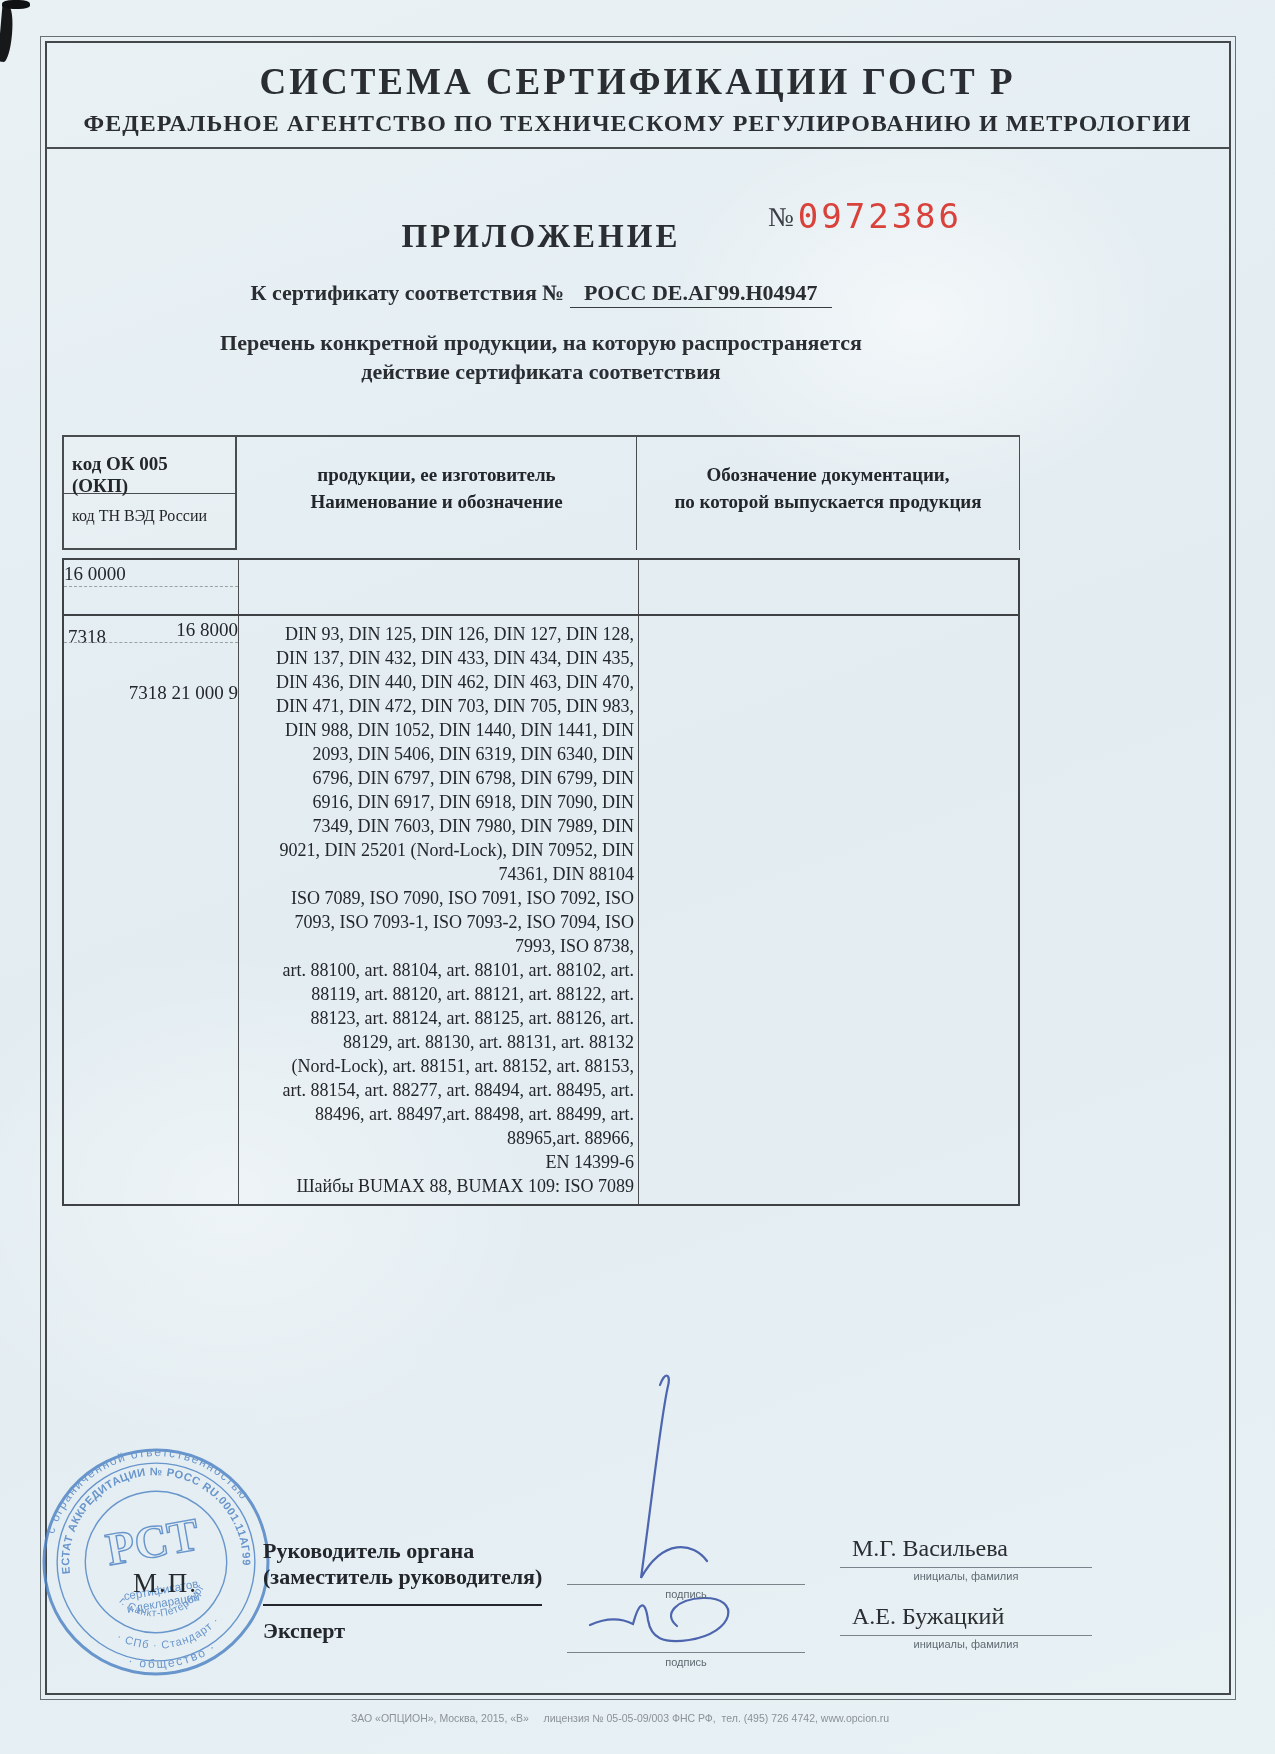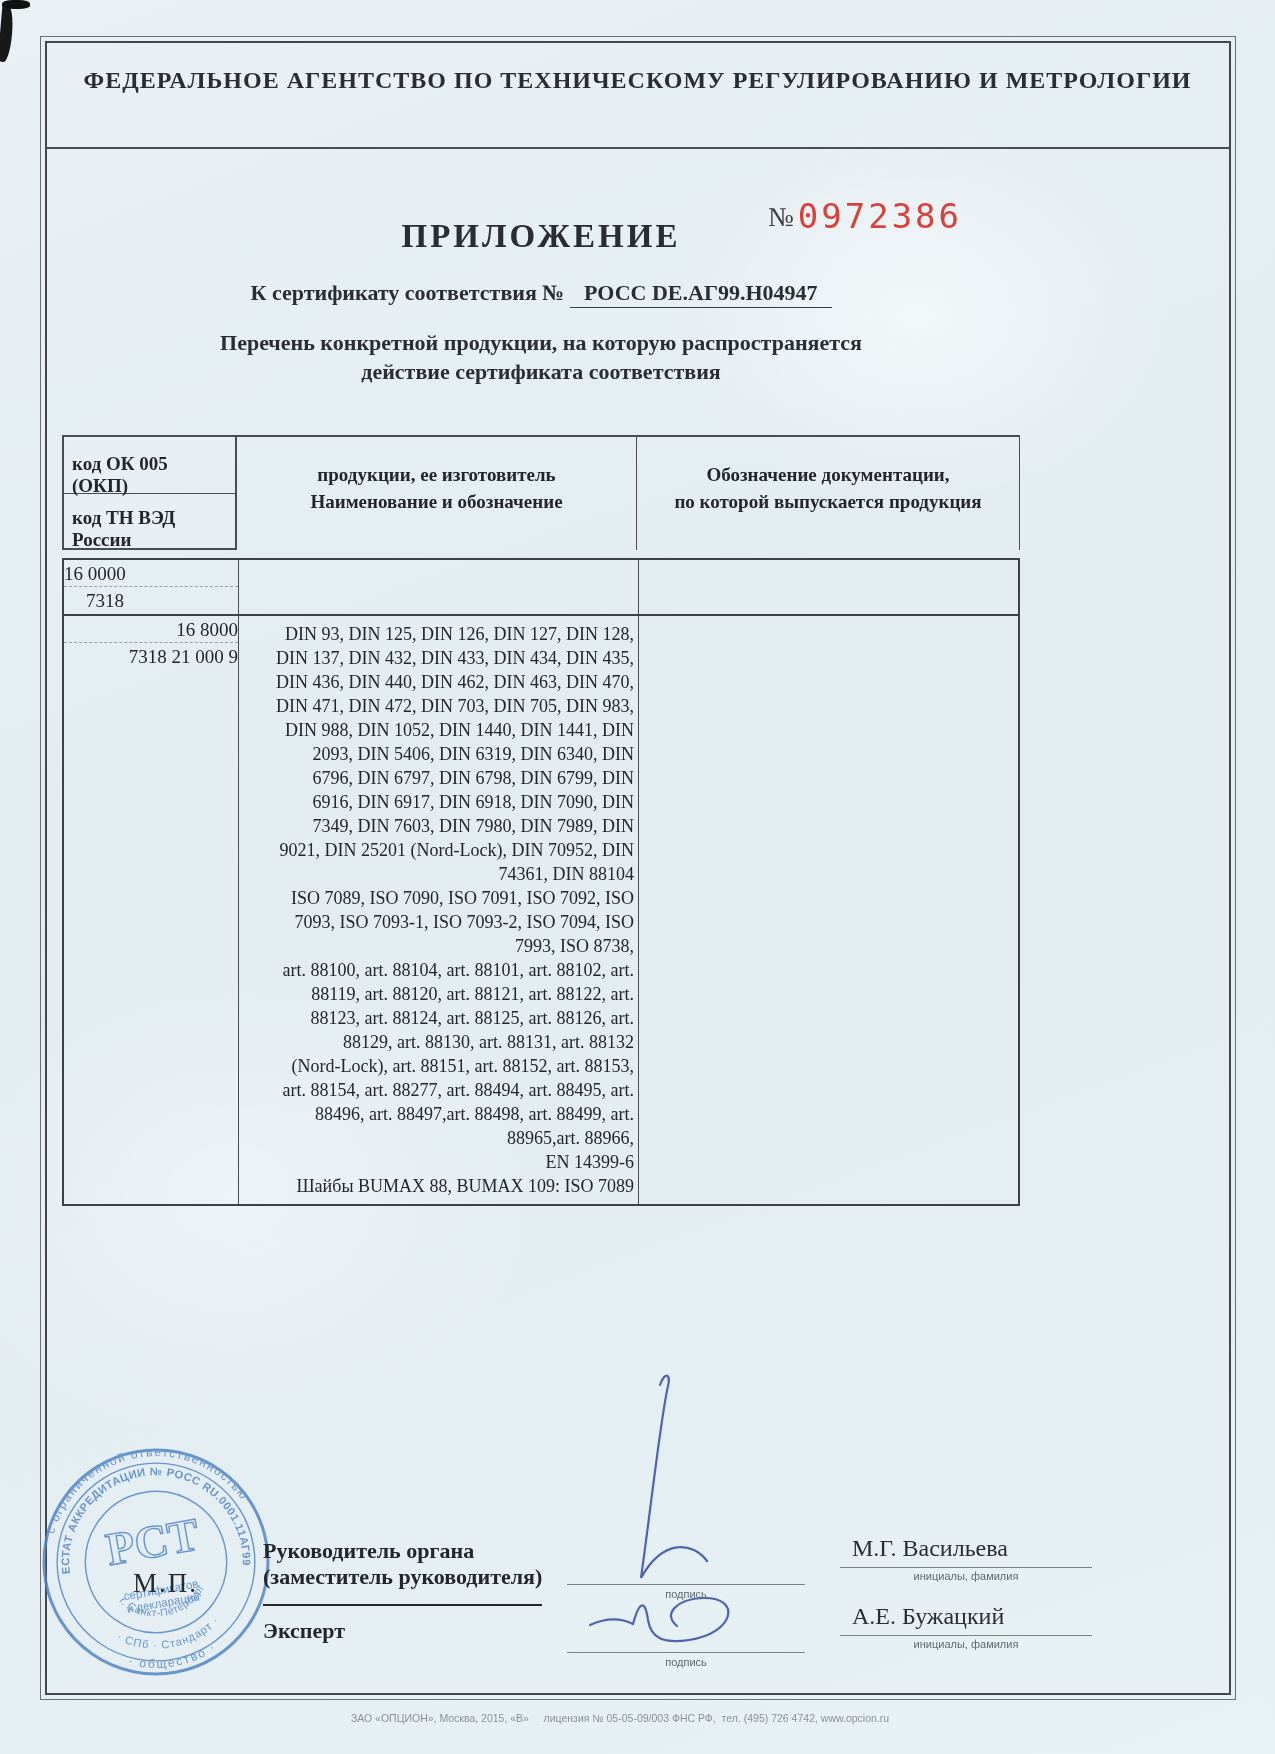--- a/index.html
+++ b/index.html
@@ -30,33 +30,33 @@
 
   .cert-line{position:absolute;left:62px;top:280px;width:958px;text-align:center;font-size:22px;font-weight:bold;color:#2a2d31;}
   .cert-num{border-bottom:1.5px solid #3a3d40;padding:0 14px 2px 14px;}
 
   .subtitle{position:absolute;left:62px;top:328px;width:958px;text-align:center;
     font-size:22px;font-weight:bold;line-height:29px;color:#2a2d31;}
 
   .thead{position:absolute;left:62px;top:435px;width:958px;height:113px;border-top:2px solid #4a4d50;box-sizing:border-box;}
   .th-col1{position:absolute;left:0;top:-2px;width:175px;height:115px;border:2px solid #4a4d50;box-sizing:border-box;background:rgba(255,255,255,.08);}
   .th-col1-top{height:57px;border-bottom:1.5px solid #4a4d50;box-sizing:border-box;padding:16px 16px 0 8px;font-size:19px;font-weight:bold;}
-  .th-col1-bot{padding:13px 0 0 8px;font-size:19px;font-weight:bold;}
+  .th-col1-bot{padding:13px 0 0 8px;font-size:16px;font-weight:normal;}
   .th-col2{position:absolute;left:175px;top:0;width:400px;height:113px;border-right:1.5px solid #4a4d50;box-sizing:border-box;
     text-align:center;padding-top:24px;font-size:19px;font-weight:bold;line-height:27px;}
   .th-col3{position:absolute;left:575px;top:0;width:383px;height:113px;border-right:1.5px solid #4a4d50;box-sizing:border-box;
     text-align:center;padding-top:24px;font-size:19px;font-weight:bold;line-height:27px;}
 
   .tbody{position:absolute;left:62px;top:558px;width:958px;border:2px solid #3f4245;box-sizing:border-box;}
   .trow{display:flex;}
   .trow1{height:54px;}
   .trow2{border-top:2px solid #3f4245;text-align:right;}
   .td-code{width:175px;flex:none;border-right:1.5px solid #4a4d50;box-sizing:border-box;font-size:19px;}
   .code-top{height:27px;line-height:27px;border-bottom:1px dashed #9aa0a4;box-sizing:border-box;}
-  .code-bot{height:27px;line-height:27px;padding-left:22px;}
+  .code-bot{height:27px;line-height:27px;padding-left:4px;margin-top:36px;}
   .td-name{width:400px;flex:none;border-right:1.5px solid #4a4d50;box-sizing:border-box;padding:6px 4px 6px 6px;}
   .td-doc{flex:1;}
   .pline{font-size:18px;line-height:24px;white-space:nowrap;}
 
   .stamp{position:absolute;left:40px;top:1446px;width:232px;height:232px;transform:rotate(-10deg);opacity:.82;}
   .mp-mark{position:absolute;left:133px;top:1568px;font-size:27px;letter-spacing:2px;color:#26292d;}
 
   .role1a{position:absolute;left:263px;top:1538px;font-size:22px;font-weight:bold;}
   .role1b{position:absolute;left:263px;top:1564px;font-size:22px;font-weight:bold;border-bottom:2px solid #23262a;padding-bottom:14px;}
   .role2{position:absolute;left:263px;top:1618px;font-size:22px;font-weight:bold;}
@@ -86,20 +86,21 @@
 
 <div class="page">
   <div class="scan-mark1"></div>
   <div class="scan-mark2"></div>
 
   <div class="frame">
     <div class="frame-inner"></div>
   </div>
 
   <div class="hdr">
+    <div class="hdr-line1">СИСТЕМА СЕРТИФИКАЦИИ ГОСТ Р</div>
     <div class="hdr-line2">ФЕДЕРАЛЬНОЕ АГЕНТСТВО ПО ТЕХНИЧЕСКОМУ РЕГУЛИРОВАНИЮ И МЕТРОЛОГИИ</div>
   </div>
   <div class="hdr-divider"></div>
 
   <div class="serial">
     <span class="serial-no">№</span>
     <span class="serial-digits">0972386</span>
   </div>
 
   <div class="doc-title">ПРИЛОЖЕНИЕ</div>

